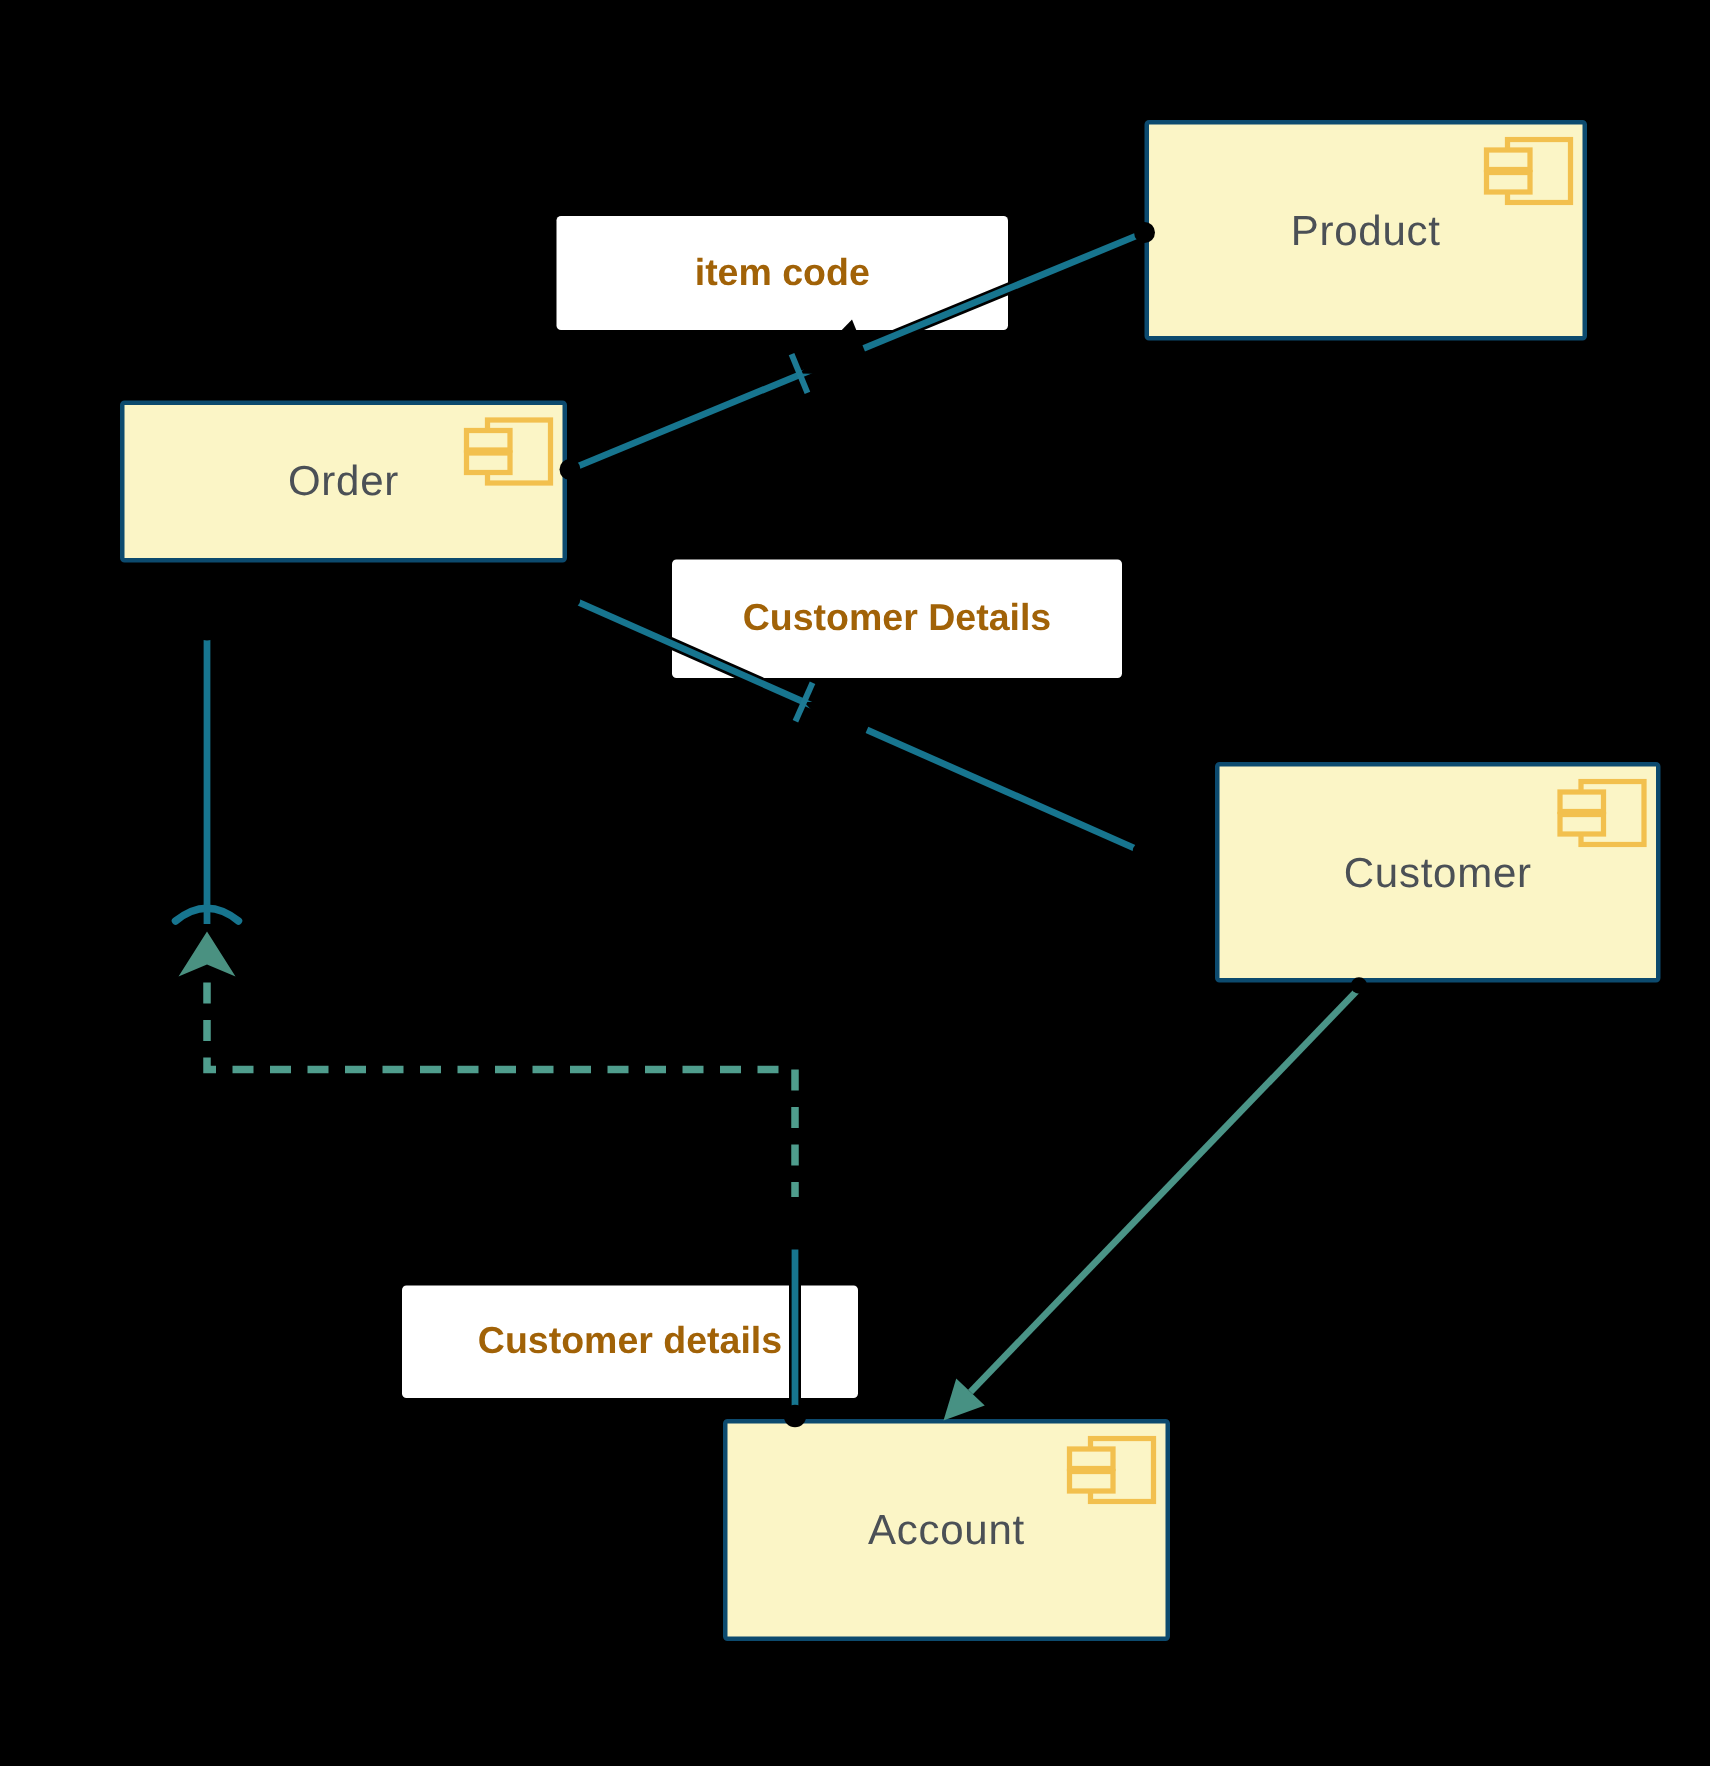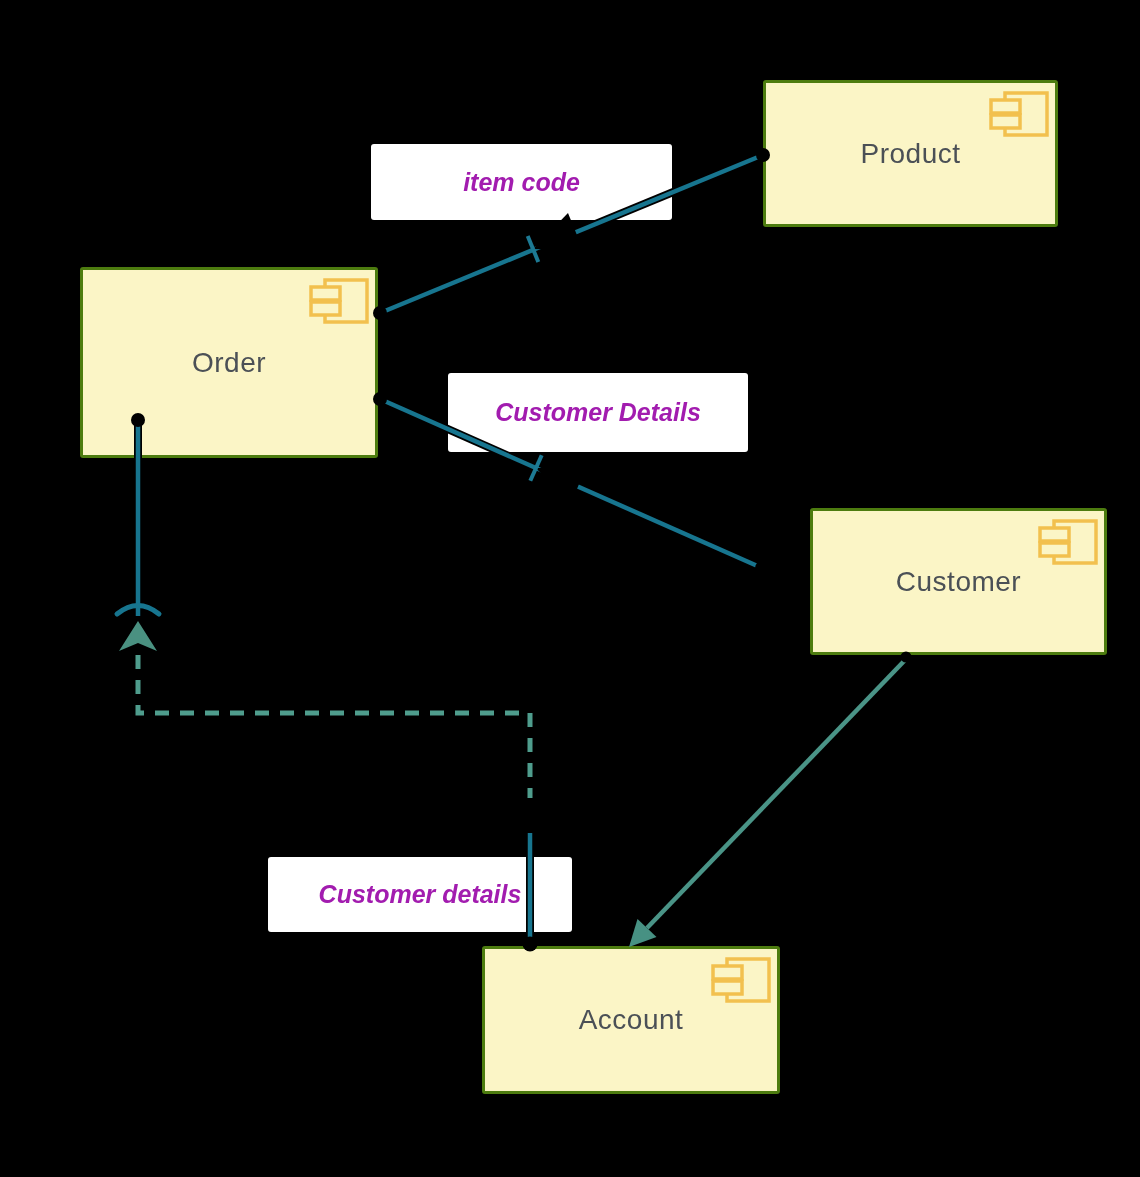--- a/index.html
+++ b/index.html
@@ -12,21 +12,21 @@
     position: relative;
     width: 1140px;
     height: 1177px;
     background: #000000;
     overflow: hidden;
   }
   .component {
     position: absolute;
     box-sizing: border-box;
     background: #FBF5C6;
-    border: 3px solid #4d7c0f;
+    border: 3px solid #0c4a6e;
     border-radius: 3px;
     display: flex;
     align-items: center;
     justify-content: center;
     z-index: 1;
   }
   .component .cname {
     font-size: 28px;
     color: #4B5056;
     letter-spacing: 0.5px;
@@ -42,33 +42,32 @@
     background: #FFFFFF;
     border-radius: 3px;
     display: flex;
     align-items: center;
     justify-content: center;
     z-index: 2;
   }
   .edge-label span {
     font-size: 25px;
     font-weight: bold;
-    color: #a21caf;
-    font-style: italic;
+    color: #a16207;
   }
   #wires {
     position: absolute;
     left: 0;
     top: 0;
     z-index: 3;
     pointer-events: none;
   }
   
   #comp-product  { left: 763px; top: 80px;  width: 295px; height: 147px; }
-  #comp-order    { left: 80px;  top: 267px; width: 298px; height: 191px; }
+  #comp-order    { left: 80px;  top: 267px; width: 298px; height: 108px; }
   #comp-customer { left: 762px; top: 508px; width: 297px; height: 147px; margin-left: 48px; }
   #comp-account  { left: 482px; top: 946px; width: 298px; height: 148px; justify-content: center; }
   
   #label-item-code        { left: 371px; top: 144px; width: 301px; height: 76px; }
   #label-customer-details { left: 448px; top: 373px; width: 300px; height: 79px; }
   #label-account-details  { left: 268px; top: 857px; width: 304px; height: 75px; }
 </style>
 </head>
 <body>
 

